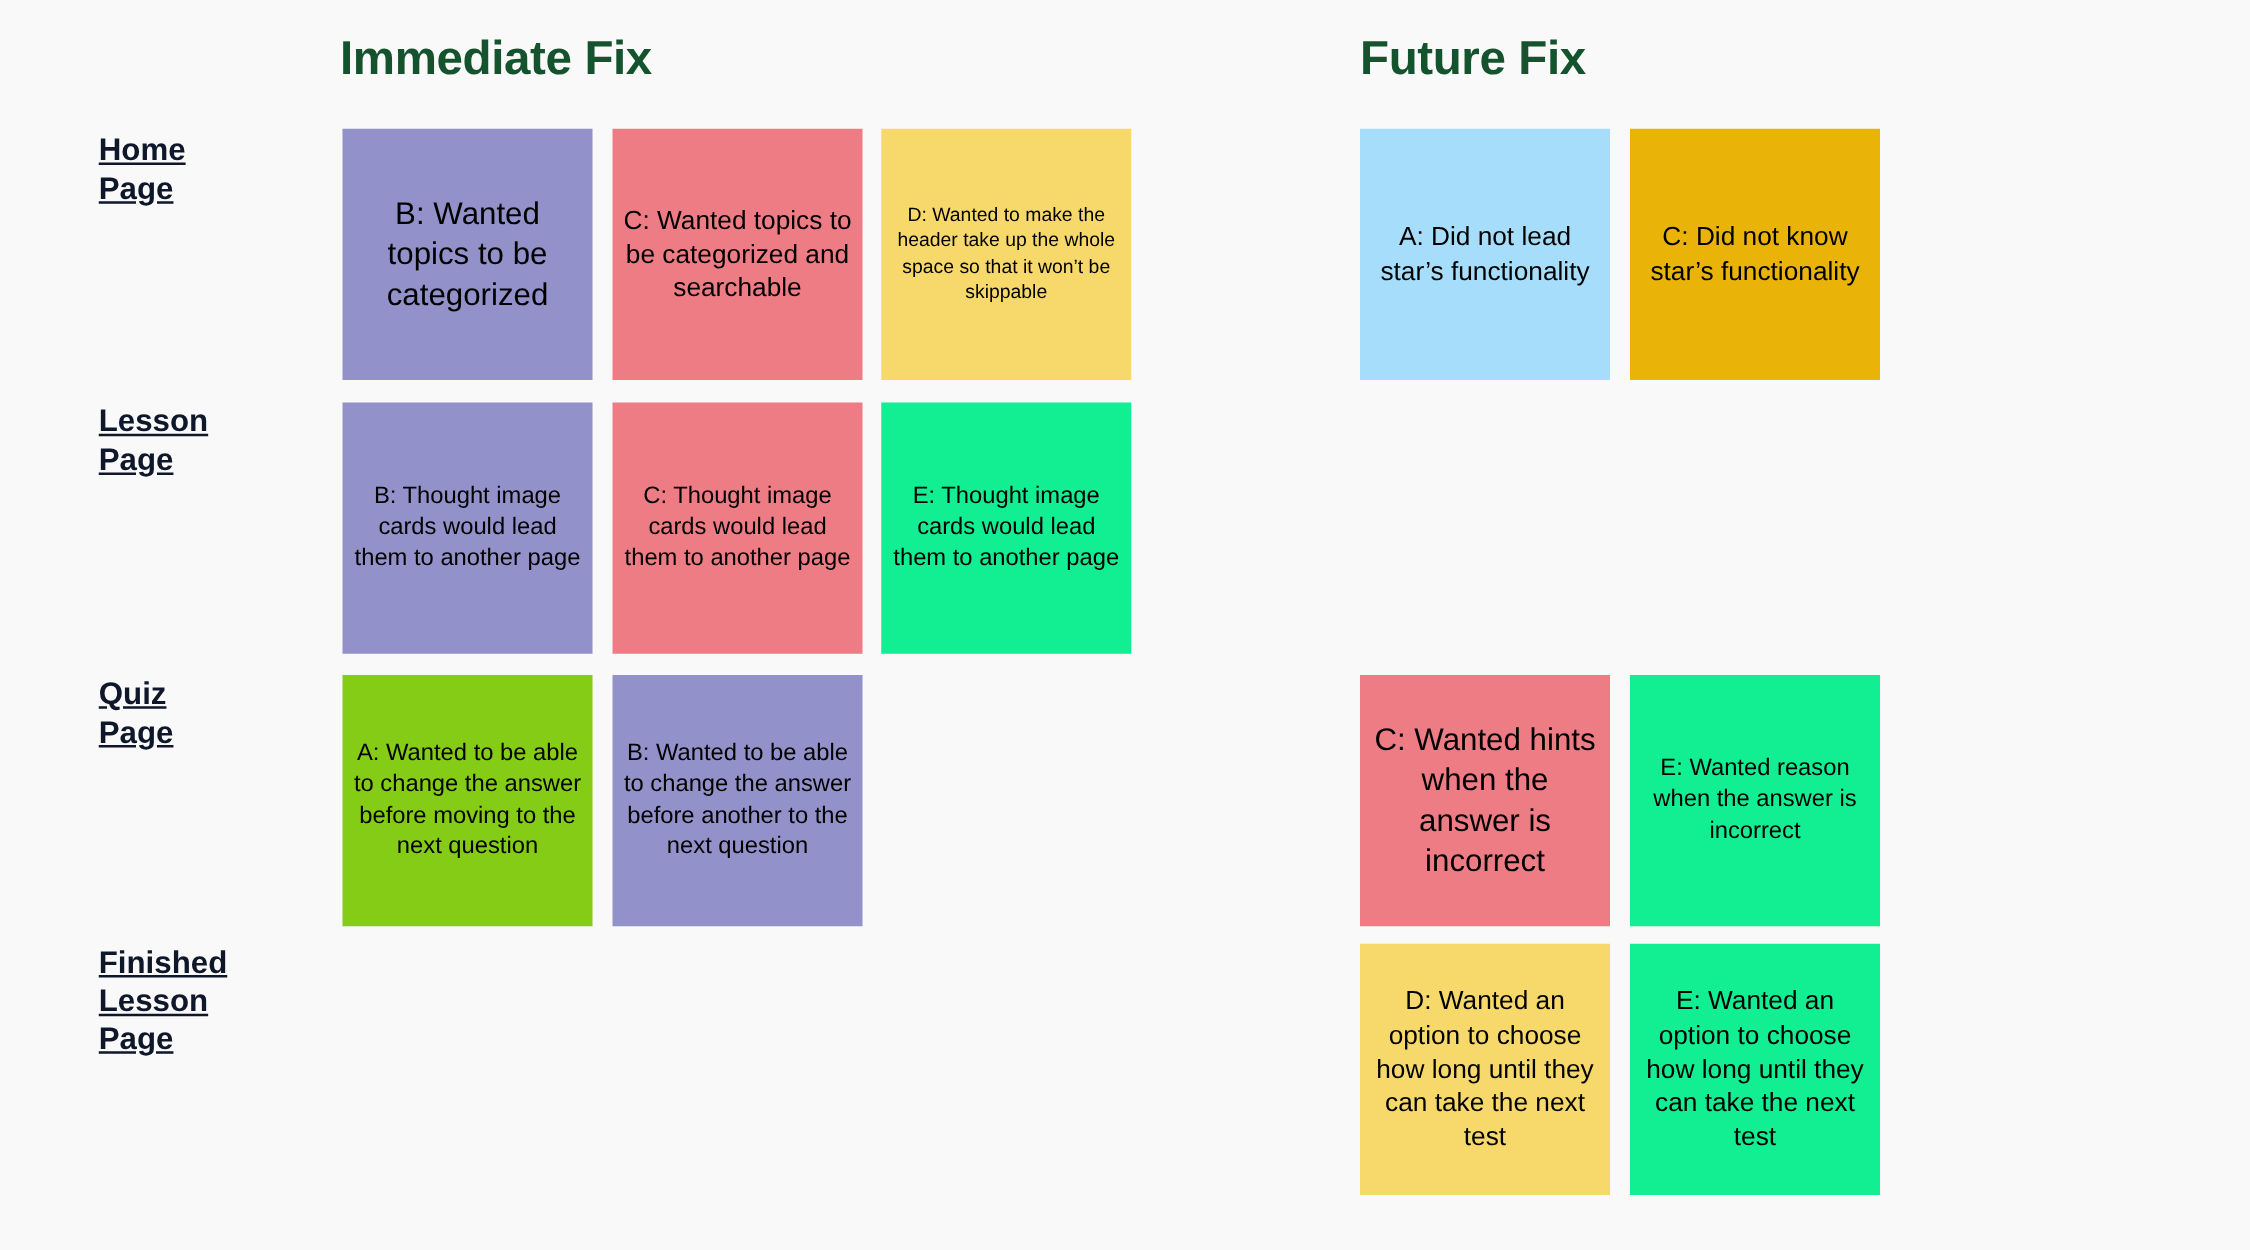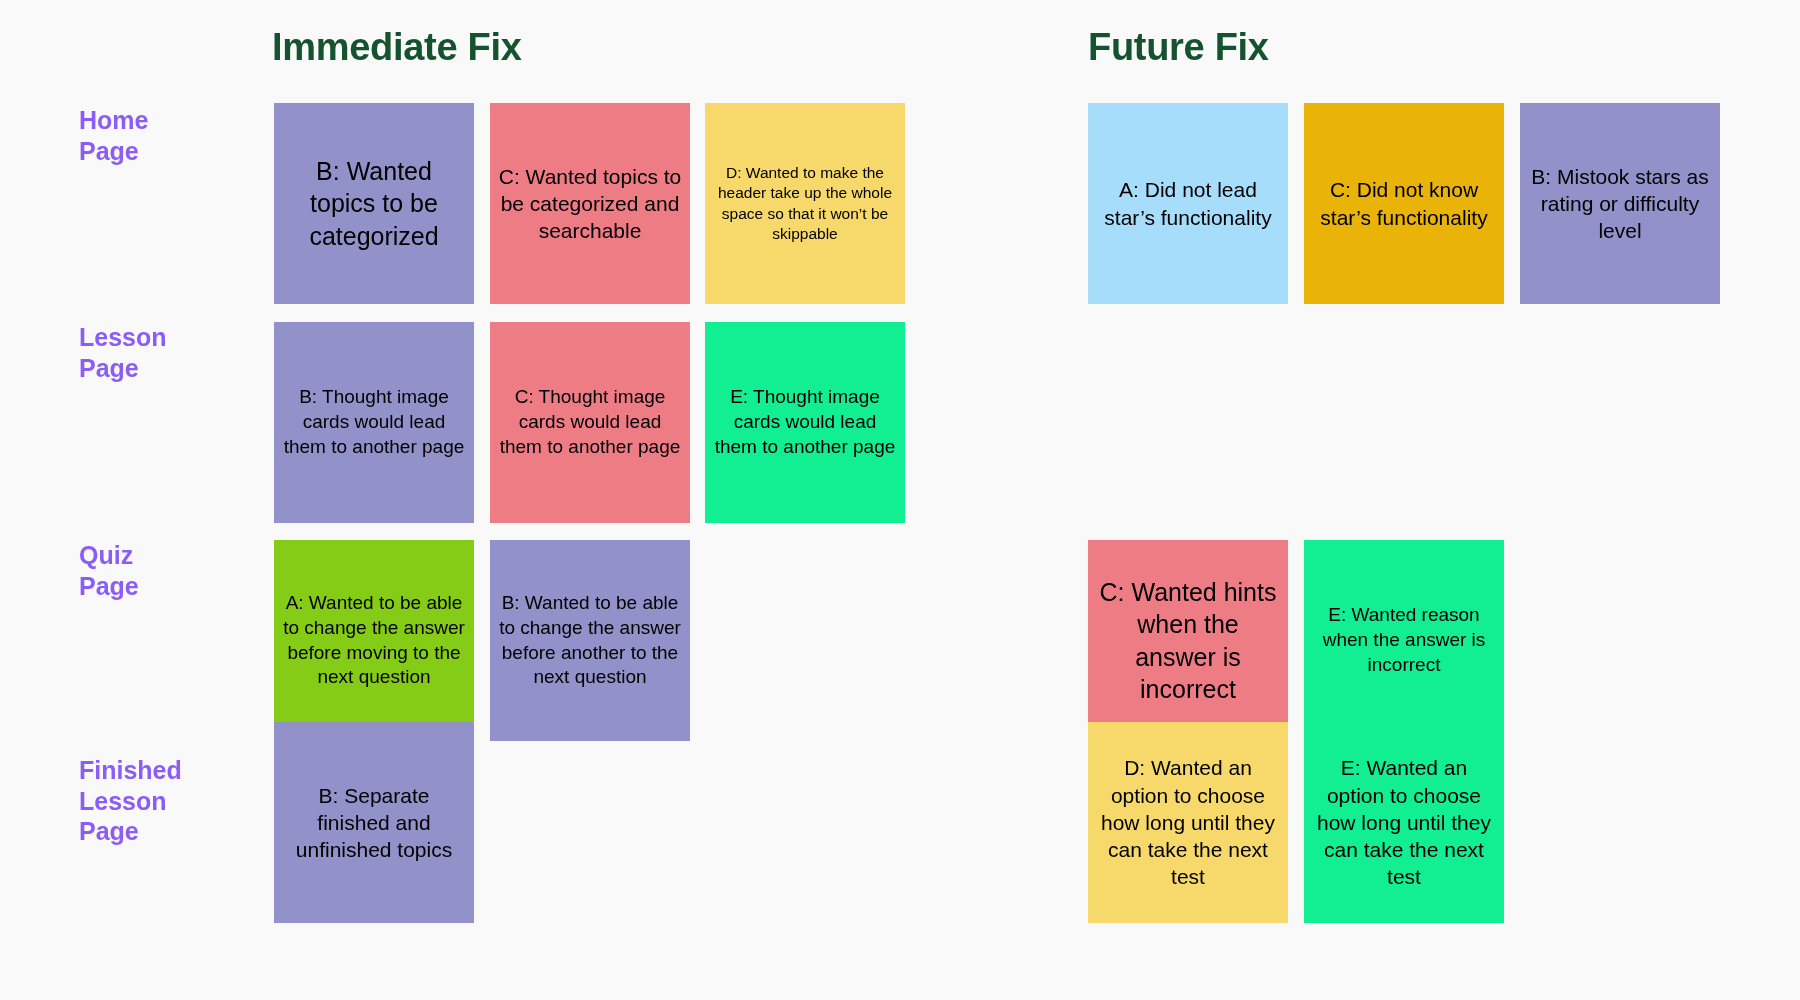--- a/index.html
+++ b/index.html
@@ -37,23 +37,24 @@
   .group-title.immediate { left: 272px; top: 28px; }
   .group-title.future    { left: 1088px; top: 28px; }
 
   
   .row-label {
     position: absolute;
     left: 79px;
     width: 185px;
     font-size: 25px;
     font-weight: bold;
-    color: #8b5cf6;
+    color: #0f172a;
     line-height: 1.22;
     text-align: left;
+    text-decoration: underline;
   }
   .row-label.r0 { top: 105px; }
   .row-label.r1 { top: 322px; }
   .row-label.r2 { top: 540px; }
   .row-label.r3 { top: 755px; }
 
   
   .card {
     position: absolute;
     box-sizing: border-box;
@@ -73,21 +74,21 @@
   .cx1 { left: 490px; }
   .cx2 { left: 705px; }
   .cx3 { left: 1088px; }
   .cx4 { left: 1304px; }
   .cx5 { left: 1520px; }
 
   
   .ry0 { top: 103px; }
   .ry1 { top: 322px; }
   .ry2 { top: 540px; }
-  .ry3 { top: 722px; }
+  .ry3 { top: 755px; }
 
   .w-std { width: 200px; height: 201px; }
 
   
   .fs-xl { font-size: 25px; }
   .fs-lg { font-size: 21px; }
   .fs-md { font-size: 19px; }
   .fs-xs { font-size: 15.5px; }
 </style>
 </head>
@@ -112,23 +113,20 @@
   <div class="card w-std cx2 ry0 fs-xs" style="background:#f7d96b">
     <span>D: Wanted to make the header take up the whole space so that it won’t be skippable</span>
   </div>
 
   <div class="card w-std cx3 ry0 fs-lg" style="background:#a5ddfa">
     <span>A: Did not lead star’s functionality</span>
   </div>
   <div class="card w-std cx4 ry0 fs-lg" style="background:#eab308">
     <span>C: Did not know star’s functionality</span>
   </div>
-  <div class="card w-std cx5 ry0 fs-lg" style="background:#9391c9">
-    <span>B: Mistook stars as rating or difficulty level</span>
-  </div>
 
   <div class="card w-std cx0 ry1 fs-md" style="background:#9391c9">
     <span>B: Thought image cards would lead them to another page</span>
   </div>
   <div class="card w-std cx1 ry1 fs-md" style="background:#ee7c85">
     <span>C: Thought image cards would lead them to another page</span>
   </div>
   <div class="card w-std cx2 ry1 fs-md" style="background:#12ef92">
     <span>E: Thought image cards would lead them to another page</span>
   </div>
@@ -140,23 +138,20 @@
     <span>B: Wanted to be able to change the answer before another to the next question</span>
   </div>
 
   <div class="card w-std cx3 ry2 fs-xl" style="background:#ee7c85">
     <span>C: Wanted hints when the answer is incorrect</span>
   </div>
   <div class="card w-std cx4 ry2 fs-md" style="background:#12ef92">
     <span>E: Wanted reason when the answer is incorrect</span>
   </div>
 
-  <div class="card w-std cx0 ry3 fs-lg" style="background:#9391c9">
-    <span>B: Separate finished and unfinished topics</span>
-  </div>
 
   <div class="card w-std cx3 ry3 fs-lg" style="background:#f7d96b">
     <span>D: Wanted an option to choose how long until they can take the next test</span>
   </div>
   <div class="card w-std cx4 ry3 fs-lg" style="background:#12ef92">
     <span>E: Wanted an option to choose how long until they can take the next test</span>
   </div>
 
 </div>
 

